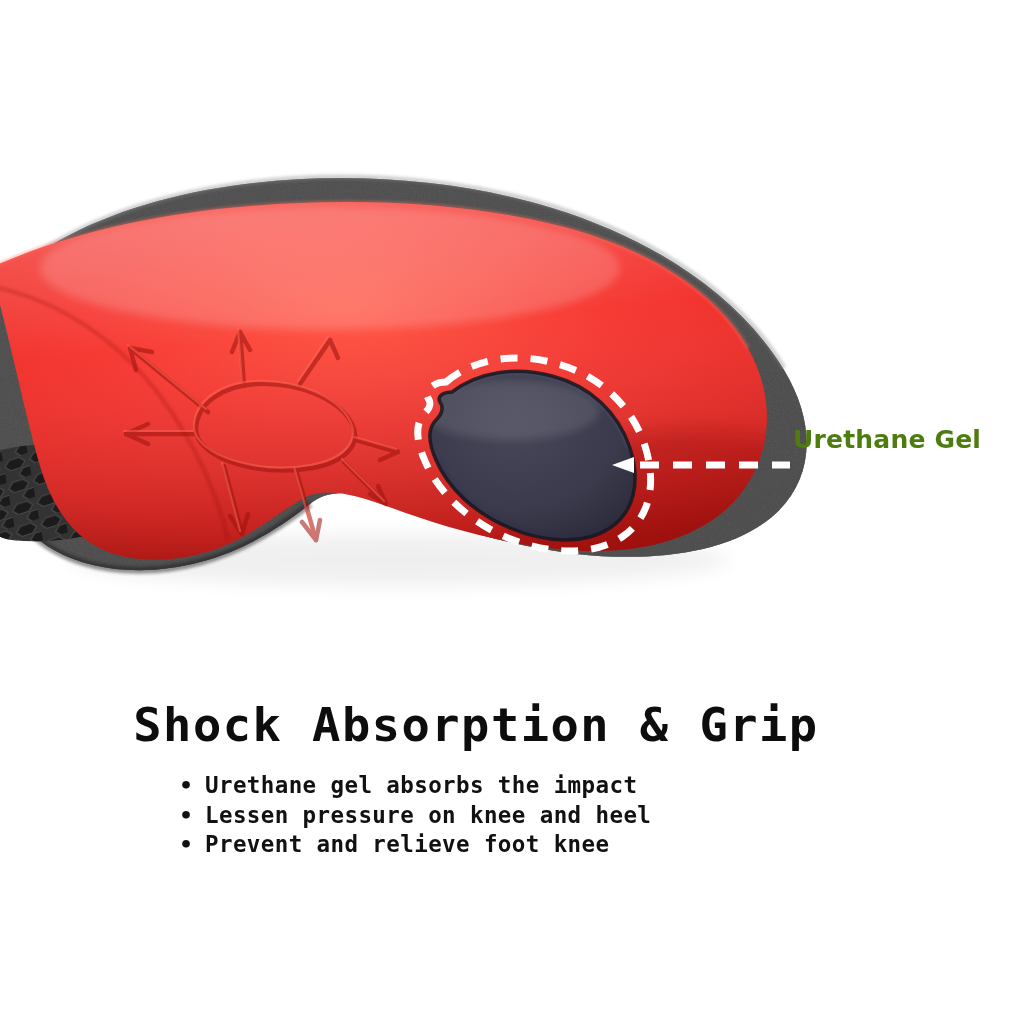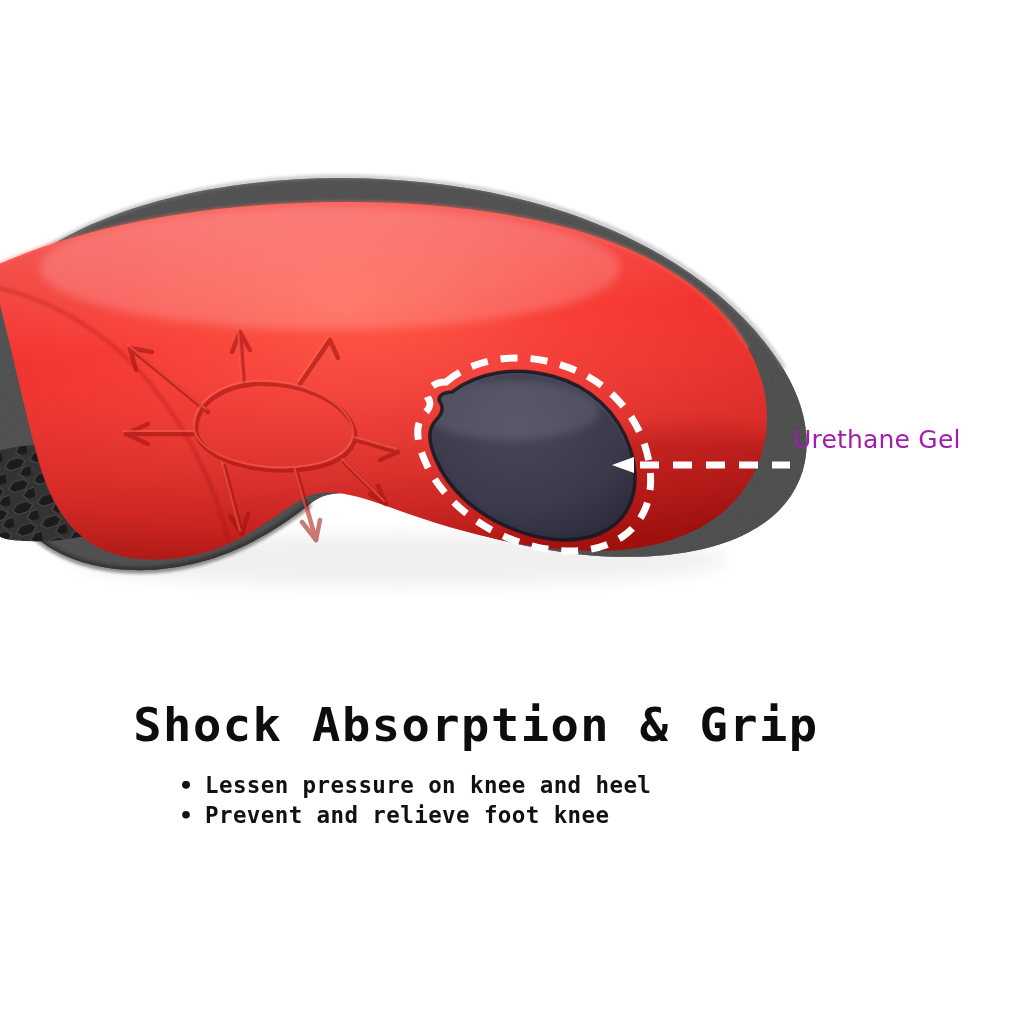--- a/index.html
+++ b/index.html
@@ -44,23 +44,23 @@
 
   
   #callout-label {
     position: absolute;
     left: 793px;
     top: 424px;
     width: 225px;
     line-height: 1.30;
     font-family: "DejaVu Sans", sans-serif;
     font-size: 25px;
-    font-weight: 400;
+    font-weight: 700;
     letter-spacing: 0.2px;
-    color: #a21caf;
+    color: #4d7c0f;
     white-space: nowrap;
   }
   #callout-label .callout-line { display: block; }
 
   
   #text-block {
     position: absolute;
     left: 0;
     top: 700px;
     width: 1024px;
@@ -325,20 +325,21 @@
       <span class="callout-line">Urethane Gel</span>
     </div>
   </div>
 
   <div id="text-block">
     <h1 id="headline">Shock Absorption &amp; Grip</h1>
 
     <ul id="benefit-list">
       <li>
         <span class="bullet-dot">•</span>
+        <span class="benefit-text">Urethane gel absorbs the impact</span>
       </li>
       <li>
         <span class="bullet-dot">•</span>
         <span class="benefit-text">Lessen pressure on knee and heel</span>
       </li>
       <li>
         <span class="bullet-dot">•</span>
         <span class="benefit-text">Prevent and relieve foot knee</span>
       </li>
     </ul>

